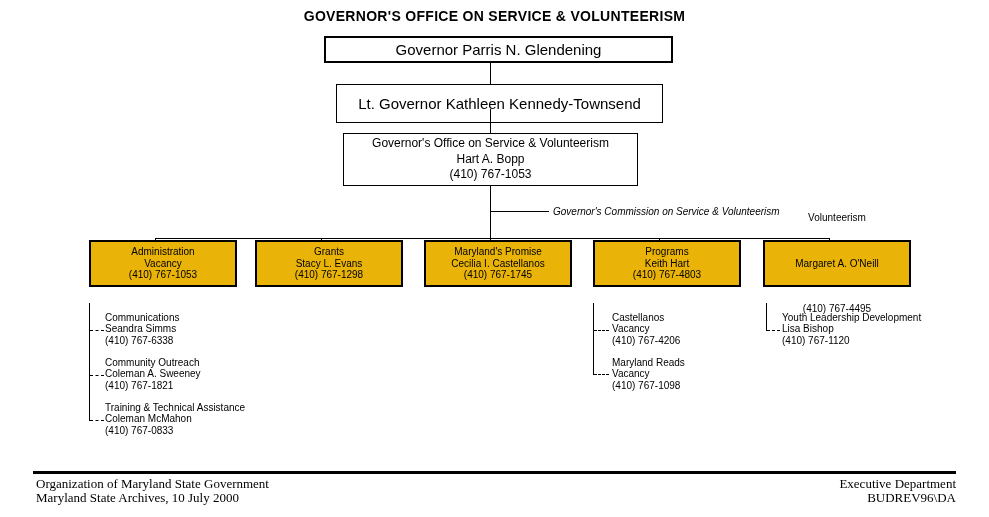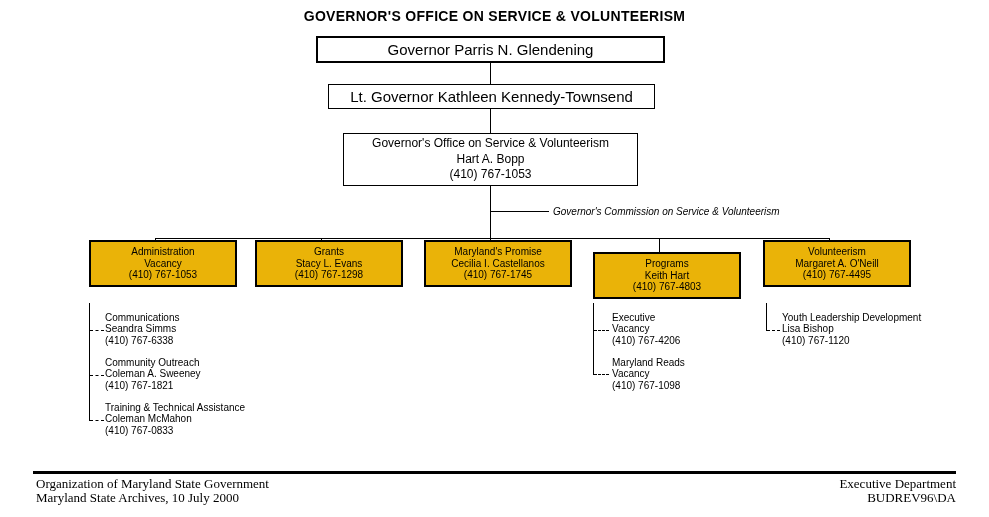--- a/index.html
+++ b/index.html
@@ -10,21 +10,21 @@
   }
   .title{
     position:absolute;left:0;top:8px;width:100%;text-align:center;
     font-size:14px;font-weight:bold;letter-spacing:.3px;
   }
   .box{
     position:absolute;box-sizing:border-box;background:#fff;border:1px solid #000;
     text-align:center;display:flex;flex-direction:column;justify-content:center;
   }
   .box.thick{border-width:2px;}
-  .big-label{font-size:15px;line-height:18px;}
+  .big-label{font-size:15px;line-height:18px;margin-left:8px;}
   .mid-label{font-size:12px;line-height:15.5px;}
   .dept-box{
     position:absolute;box-sizing:border-box;border:2px solid #000;background:#eab308;
     top:240px;width:148px;height:47px;text-align:center;
     display:flex;flex-direction:column;justify-content:center;
     font-size:10px;line-height:11.5px;
   }
   .vline,.hline{position:absolute;background:#000;}
   .vline{width:1px;}
   .hline{height:1px;}
@@ -46,21 +46,21 @@
 <div id="canvas">
 
   <div class="title">GOVERNOR'S OFFICE ON SERVICE &amp; VOLUNTEERISM</div>
 
   <div class="box thick big-label" style="left:316px;top:36px;width:349px;height:27px;">
     <div>Governor Parris N. Glendening</div>
   </div>
 
   <div class="vline" style="left:490px;top:63px;height:21px;"></div>
 
-  <div class="box big-label" style="left:328px;top:84px;width:327px;height:25px;">
+  <div class="box big-label" style="left:328px;top:84px;width:327px;height:39px;">
     <div>Lt. Governor Kathleen Kennedy-Townsend</div>
   </div>
 
   <div class="vline" style="left:490px;top:109px;height:24px;"></div>
 
   <div class="box mid-label" style="left:343px;top:133px;width:295px;height:53px;">
     <div>Governor's Office on Service &amp; Volunteerism</div>
     <div>Hart A. Bopp</div>
     <div>(410) 767-1053</div>
   </div>
@@ -86,26 +86,26 @@
   <div class="dept-box" style="left:255px;">
     <div>Grants</div>
     <div>Stacy L. Evans</div>
     <div>(410) 767-1298</div>
   </div>
   <div class="dept-box" style="left:424px;">
     <div>Maryland's Promise</div>
     <div>Cecilia I. Castellanos</div>
     <div>(410) 767-1745</div>
   </div>
-  <div class="dept-box" style="left:593px;margin-top:12px;">
+  <div class="dept-box" style="left:593px;">
     <div>Programs</div>
     <div>Keith Hart</div>
     <div>(410) 767-4803</div>
   </div>
-  <div class="dept-box" style="left:763px;">
+  <div class="dept-box" style="left:763px;gap:34px;">
     <div>Volunteerism</div>
     <div>Margaret A. O'Neill</div>
     <div>(410) 767-4495</div>
   </div>
 
   <div class="vline" style="left:89px;top:303px;height:118px;"></div>
   <div class="stub" style="left:90px;top:330px;width:14px;"></div>
   <div class="stub" style="left:90px;top:375px;width:14px;"></div>
   <div class="stub" style="left:90px;top:420px;width:14px;"></div>
 
@@ -123,21 +123,21 @@
     <div>Training &amp; Technical Assistance</div>
     <div>Coleman McMahon</div>
     <div>(410) 767-0833</div>
   </div>
 
   <div class="vline" style="left:593px;top:303px;height:72px;"></div>
   <div class="stub" style="left:594px;top:330px;width:15px;"></div>
   <div class="stub" style="left:594px;top:374px;width:15px;"></div>
 
   <div class="unit" style="left:612px;top:312px;">
-    <div>Executive</div>
+    <div>Castellanos</div>
     <div>Vacancy</div>
     <div>(410) 767-4206</div>
   </div>
   <div class="unit" style="left:612px;top:357px;">
     <div>Maryland Reads</div>
     <div>Vacancy</div>
     <div>(410) 767-1098</div>
   </div>
 
   <div class="vline" style="left:766px;top:303px;height:28px;"></div>

